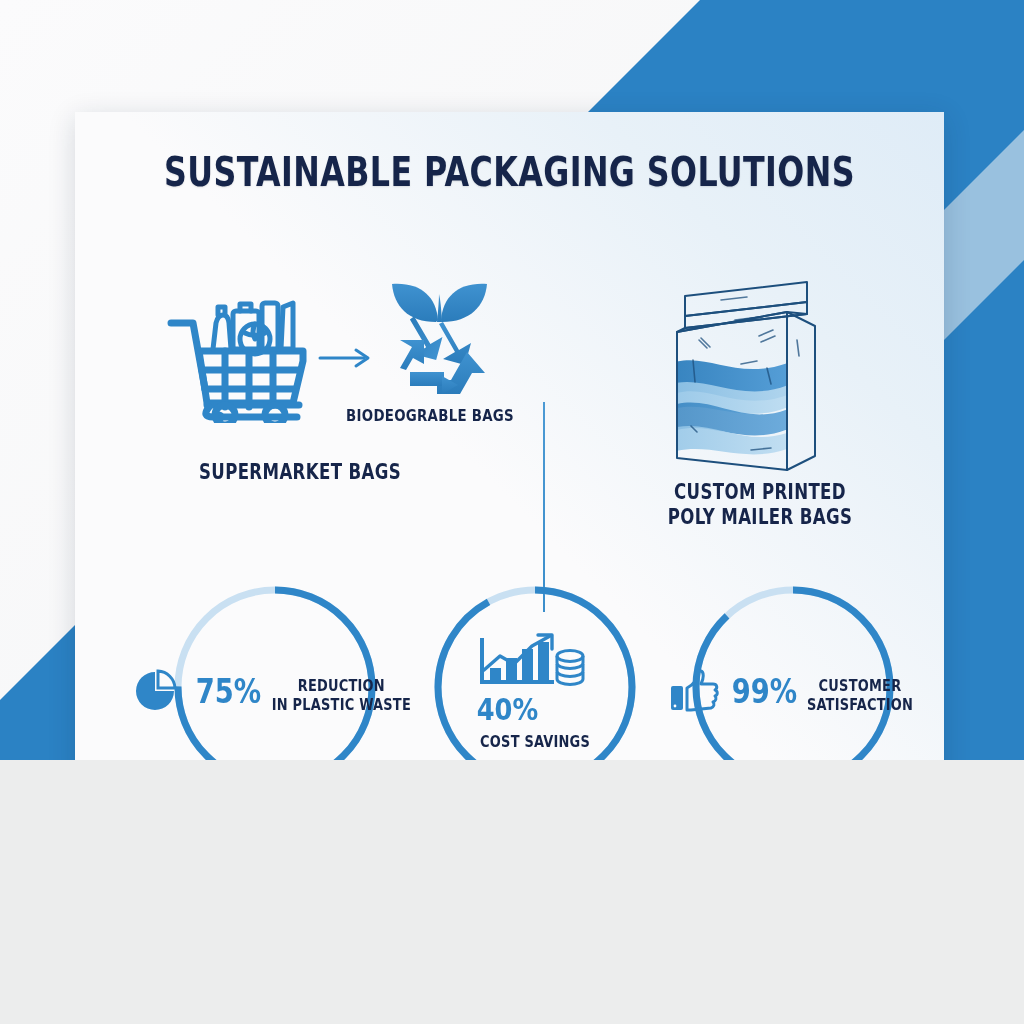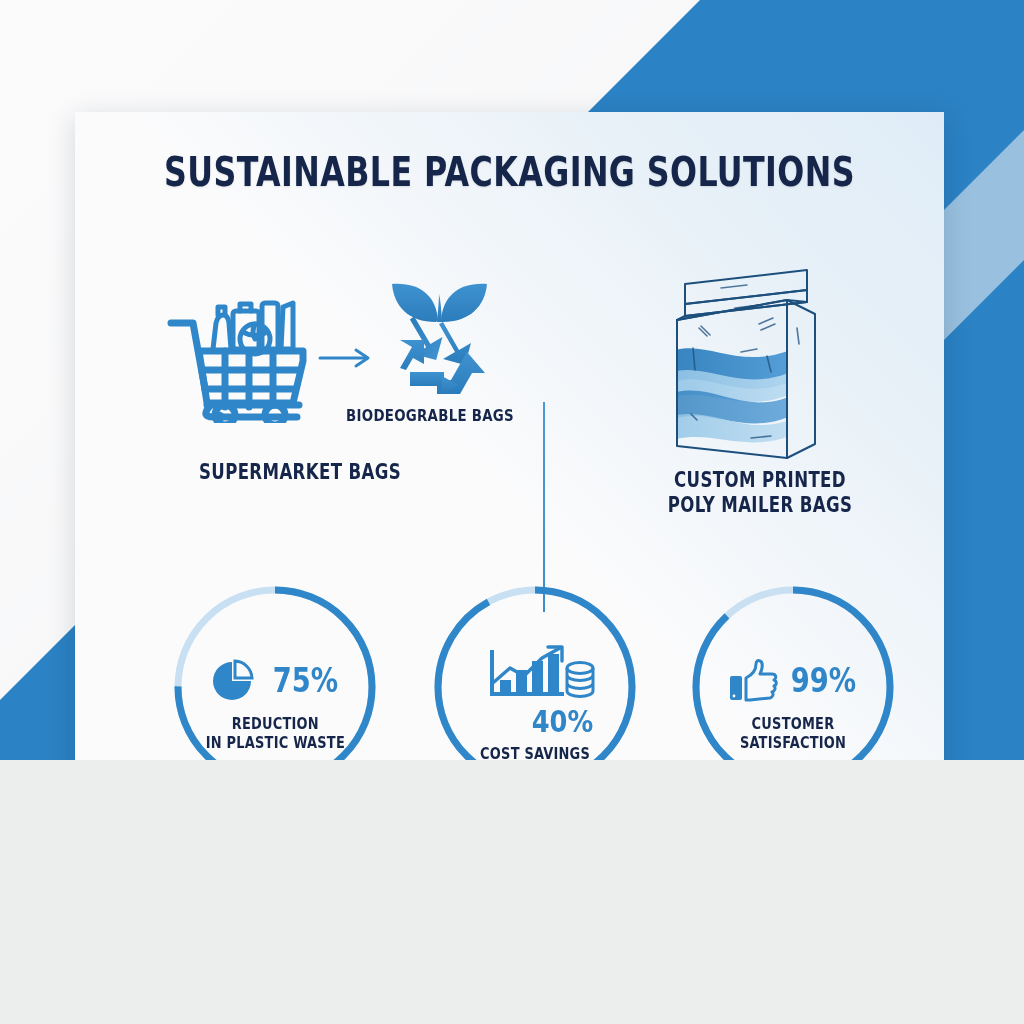--- a/index.html
+++ b/index.html
@@ -82,59 +82,59 @@
     transform:scaleX(.9);white-space:nowrap;
   }
   .label-super{
     position:absolute;left:0px;top:202px;width:330px;text-align:center;
     font-family:"DejaVu Sans Condensed","Liberation Sans Narrow","Liberation Sans",sans-serif;
     font-weight:700;font-size:20.5px;color:#16254a;letter-spacing:.4px;
     transform:scaleX(.9);white-space:nowrap;
   }
 
   
-  .right-group{position:absolute;left:520px;top:8px;width:330px;height:282px;}
+  .right-group{position:absolute;left:520px;top:20px;width:330px;height:282px;}
   .mailer-wrap{position:absolute;left:60px;top:12px;width:190px;height:215px;}
   .label-mailer{
     position:absolute;left:0;top:218px;width:330px;text-align:center;
     font-family:"DejaVu Sans Condensed","Liberation Sans Narrow","Liberation Sans",sans-serif;
     font-weight:700;font-size:20.5px;line-height:25px;color:#16254a;letter-spacing:.4px;
     transform:scaleX(.9);
   }
   .label-mailer span{display:block;}
 
   
   .stats{position:absolute;left:0;top:470px;width:869px;height:230px;}
   .stat{position:absolute;top:0;width:210px;height:210px;}
   .stat.s0{left:95px;}
   .stat.s1{left:355px;}
   .stat.s2{left:613px;}
 
   .ring{position:absolute;left:0;top:0;width:210px;height:210px;}
   .stat-body{
-    position:absolute;left:0;top:16px;width:210px;height:210px;
-    display:flex;flex-direction:column;align-items:center;justify-content:center;
+    position:absolute;left:0;top:4px;width:210px;height:210px;
+    display:flex;flex-direction:row;align-items:center;justify-content:center;
   }
   .stat-head{display:flex;align-items:center;justify-content:center;gap:6px;height:52px;}
   .stat-icon{width:56px;height:46px;display:block;flex:0 0 auto;}
   .stat-val{
     font-family:"DejaVu Sans Condensed","Liberation Sans Narrow","Liberation Sans",sans-serif;
     font-weight:700;font-size:33px;color:#2f86c8;letter-spacing:0px;transform:scaleX(.92);
     line-height:1;
   }
   .stat-label{
     margin-top:7px;text-align:center;
     font-family:"DejaVu Sans Condensed","Liberation Sans Narrow","Liberation Sans",sans-serif;
     font-weight:700;font-size:16px;line-height:19px;color:#16254a;letter-spacing:.25px;
     transform:scaleX(.9);white-space:nowrap;
   }
   .stat-label span{display:block;}
   .stat.s1 .stat-val{font-size:31px;margin-top:4px;}
   .stat.s1 .stat-body{justify-content:center;}
-  .stat.s1 .vstack{display:flex;flex-direction:column;align-items:flex-end;}
+  .stat.s1 .vstack{display:flex;flex-direction:column;align-items:flex-start;}
 
   
   #ribbon{position:absolute;left:190px;top:852px;width:620px;height:72px;}
   .rb-tail{position:absolute;top:8px;width:60px;height:56px;background:#2773ae;}
   .rb-tail.l{left:0;clip-path:polygon(0 0,60px 0,60px 56px,0 56px,24px 28px);}
   .rb-tail.r{right:0;clip-path:polygon(0 0,60px 0,36px 28px,60px 56px,0 56px);}
   .rb-main{
     position:absolute;left:24px;right:24px;top:0;height:66px;
     background:linear-gradient(180deg,#3e93d1 0%,#2f86c8 55%,#2a7dbd 100%);
     display:flex;align-items:center;justify-content:center;

